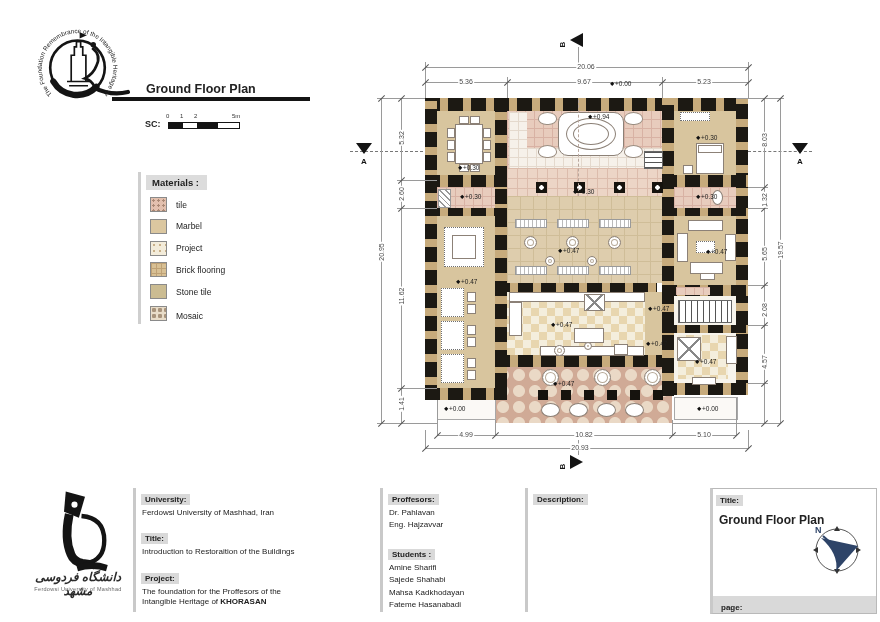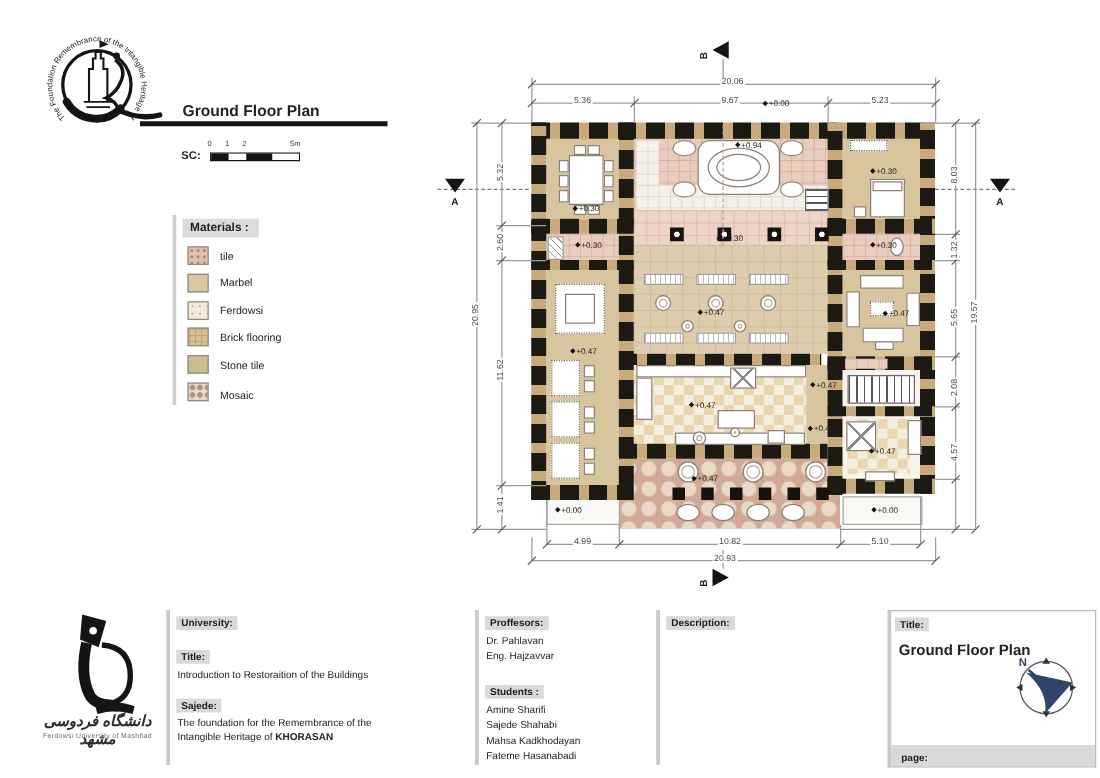--- a/index.html
+++ b/index.html
@@ -339,27 +339,28 @@
     <circle cx="46" cy="19" r="3.5" fill="#fff"></circle>
     <path d="M40 30 q-6 28 2 46 q3 8 13 10 l14 2" fill="none" stroke="#141414" stroke-width="10"></path>
     <path d="M54 32 q26 2 26 28 q0 22 -20 26" fill="none" stroke="#141414" stroke-width="5"></path>
     <path d="M48 88 q18 -7 36 0 l-2 7 q-16 -5 -32 0 Z" fill="#141414"></path>
   </svg>
   <div class="abs uni-fa" style="left:22px;top:570px;width:112px;">دانشگاه فردوسی مشهد</div>
   <div class="abs uni-en" style="left:22px;top:586px;width:112px;">Ferdowsi University of Mashhad</div>
 
   <div class="tb-col" style="left:133px;top:488px;width:238px;height:124px;">
     <span class="tb-h">University:</span>
+    <div class="tb-v">Ferdowsi University of Mashhad, Iran</div>
     <div style="height:9px;"></div>
     <span class="tb-h">Title:</span>
     <div class="tb-v">Introduction to Restoraition of the Buildings</div>
     <div style="height:9px;"></div>
-    <span class="tb-h">Sajede:</span>
+    <span class="tb-h">Project:</span>
     <div class="tb-v">
-      <span>The foundation for the Remembrance of the</span><br>
+      <span>The foundation for the Proffesors of the</span><br>
       <span>Intangible Heritage of </span><b>KHORASAN</b>
     </div>
   </div>
 
   <div class="tb-col" style="left:525px;top:488px;width:172px;height:124px;">
     <span class="tb-h">Description:</span>
   </div>
 
   <div class="tb-col" style="left:380px;top:488px;width:138px;height:124px;">
     <span class="tb-h">Proffesors:</span>
@@ -399,21 +400,21 @@
     <div class="legend-row" style="left: 150px; top: 197px;">
       <div class="sw sw-tile"></div>
       <span class="label">tile</span>
     </div>
     <div class="legend-row" style="left: 150px; top: 218.8px; text-align: center;">
       <div class="sw sw-marbel"></div>
       <span class="label">Marbel</span>
     </div>
     <div class="legend-row" style="left: 150px; top: 240.6px;">
       <div class="sw sw-seramic"></div>
-      <span class="label">Ferdowsi</span>
+      <span class="label">Project</span>
     </div>
     <div class="legend-row" style="left: 150px; top: 262.4px;">
       <div class="sw sw-brick"></div>
       <span class="label">Brick flooring</span>
     </div>
     <div class="legend-row" style="left: 150px; top: 284.2px;">
       <div class="sw sw-stone"></div>
       <span class="label">Stone tile</span>
     </div>
     <div class="legend-row" style="left: 150px; top: 306px; align-items: flex-end;">

